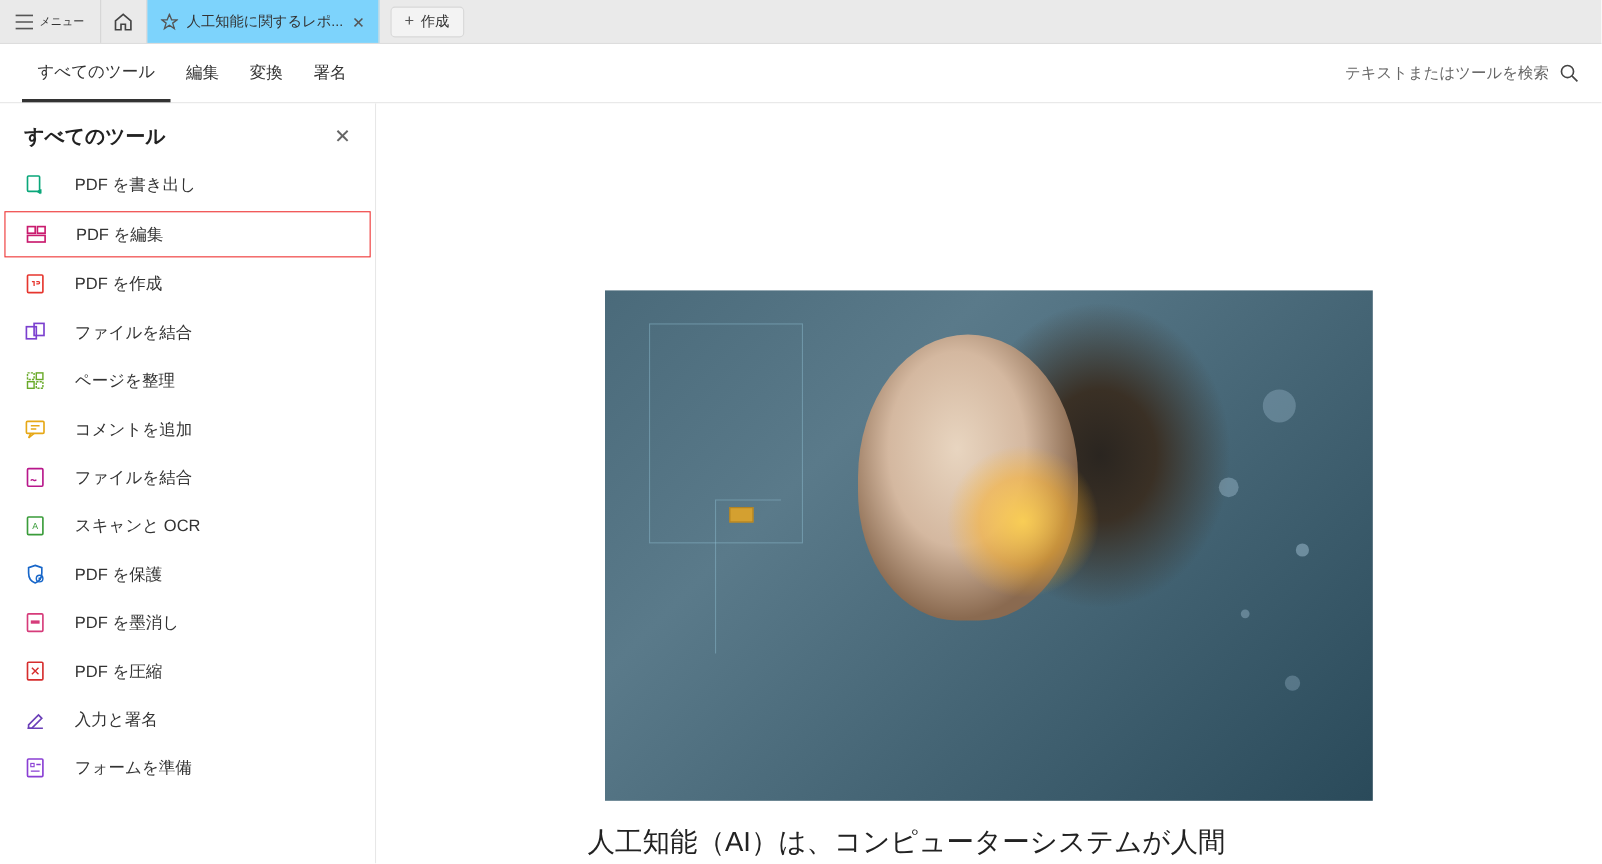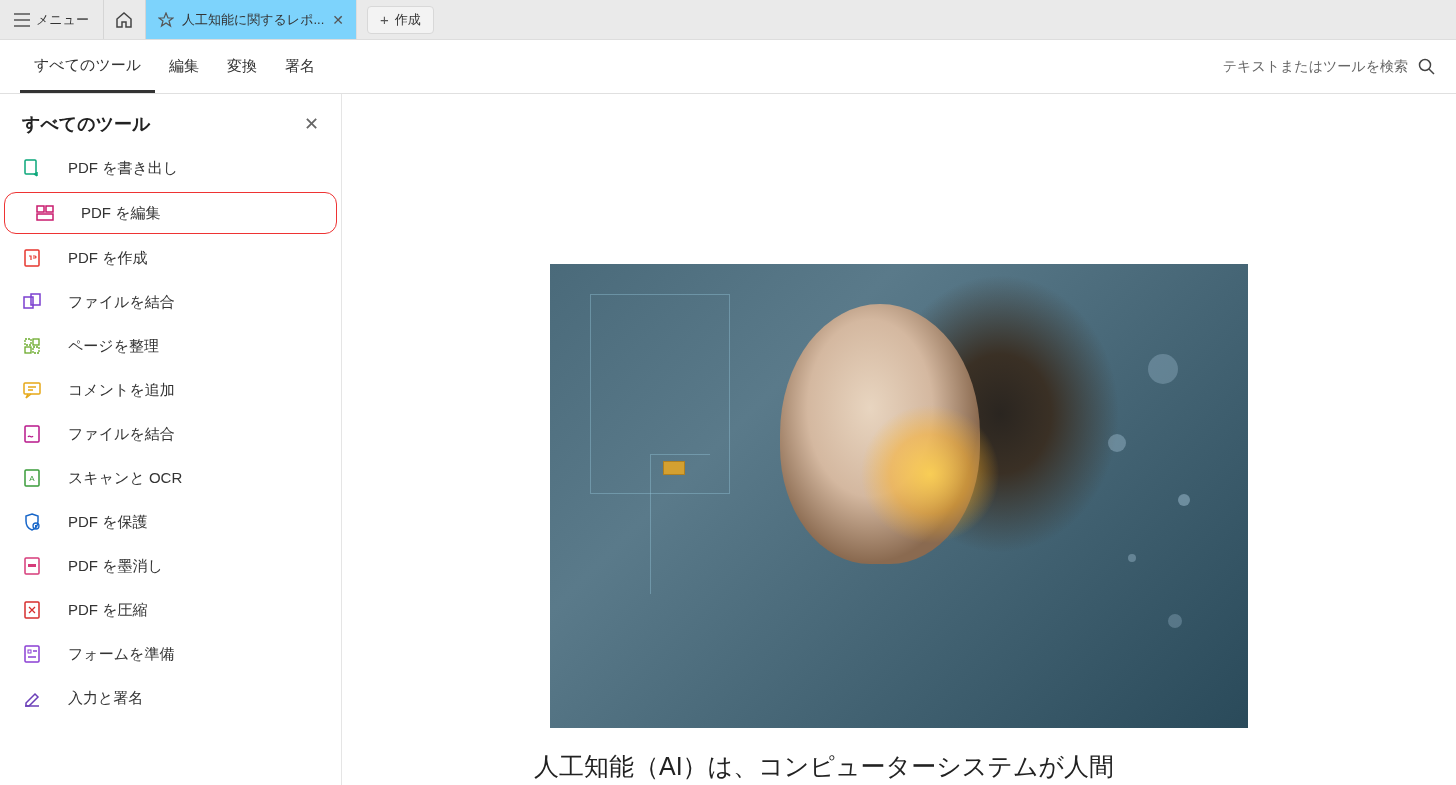--- a/index.html
+++ b/index.html
@@ -1,40 +1,40 @@
 <!DOCTYPE html>
 <html><head>
 <meta charset="utf-8">
 <style>
 * { margin: 0; padding: 0; box-sizing: border-box; font-family: "Hiragino Sans", "Yu Gothic", "Meiryo", sans-serif; }
 body { width: 1456px; height: 785px; background: #fff; overflow: hidden; }
 
 
 .topbar { display: flex; align-items: center; height: 40px; background: #eaeaea; border-bottom: 1px solid #ddd; }
-.menu-btn { display: flex; align-items: center; gap: 6px; padding: 0 14px; height: 100%; font-size: 13px; color: #333; cursor: pointer; border-right: 1px solid #d5d5d5; }
+.menu-btn { display: flex; align-items: center; gap: 6px; padding: 0 14px; height: 100%; font-size: 10px; color: #333; cursor: pointer; border-right: 1px solid #d5d5d5; }
 .home-btn { display: flex; align-items: center; justify-content: center; width: 42px; height: 100%; cursor: pointer; border-right: 1px solid #d5d5d5; }
 .tab { display: flex; align-items: center; gap: 8px; background: #7dd3fc; height: 100%; padding: 0 12px; font-size: 13px; color: #333; border-right: 1px solid #ddd; }
 .tab-close { cursor: pointer; font-size: 14px; color: #555; }
 .create-btn { display: flex; align-items: center; gap: 6px; margin-left: 10px; padding: 4px 12px; background: #f3f3f3; border: 1px solid #d8d8d8; border-radius: 4px; font-size: 13px; color: #333; cursor: pointer; }
 
 
 .navbar { display: flex; align-items: center; height: 54px; border-bottom: 1px solid #e0e0e0; padding: 0 20px; }
 .nav-item { padding: 0 14px; font-size: 15px; color: #333; cursor: pointer; height: 100%; display: flex; align-items: center; }
 .nav-item.active { border-bottom: 3px solid #333; font-weight: 500; }
 .nav-spacer { flex: 1; }
 .search-area { display: flex; align-items: flex-end; gap: 10px; font-size: 14px; color: #666; }
 
 
 .main { display: flex; height: calc(100% - 94px); }
 .sidebar { width: 342px; border-right: 1px solid #e5e5e5; background: #fff; overflow-y: auto; }
 .sidebar-header { display: flex; align-items: center; justify-content: space-between; padding: 18px 22px 10px; }
 .sidebar-title { font-size: 18px; font-weight: 600; color: #222; }
 .sidebar-close { font-size: 18px; color: #666; cursor: pointer; }
 .tool-item { display: flex; align-items: center; gap: 26px; padding: 12px 22px; font-size: 15px; color: #333; cursor: pointer; }
-.tool-item.highlighted { border: 1.5px solid #e33; border-radius: 12px; margin: 2px 4px; padding: 10px 30px; }
+.tool-item.highlighted { border: 1.5px solid #e33; border-radius: 0; margin: 2px 4px; padding: 10px 18px; }
 .tool-icon { width: 20px; height: 20px; display: flex; align-items: center; justify-content: center; }
 
 
 .float-toolbar { position: absolute; left: 360px; top: 110px; width: 44px; background: #fff; border: 1px solid #ddd; border-radius: 6px; box-shadow: 0 2px 6px rgba(0,0,0,0.1); display: flex; flex-direction: column; align-items: center; padding: 4px; gap: 2px; }
 .float-tool { width: 36px; height: 40px; display: flex; align-items: center; justify-content: center; cursor: pointer; border-radius: 4px; }
 .float-tool.active { background: #1473e6; color: #fff; }
 
 
 .doc-area { flex: 1; background: #fff; display: flex; flex-direction: column; align-items: center; padding-top: 170px; position: relative; }
 .doc-image { width: 698px; height: 465px; background: linear-gradient(135deg, #4a6a7a 0%, #5a7a8a 30%, #2a4a5a 100%); position: relative; overflow: hidden; }
@@ -210,36 +210,36 @@
             <rect x="3" y="2" width="14" height="16" rx="1" fill="none" stroke="#d62e2e" stroke-width="1.5"></rect>
             <path d="M7 7l3 3-3 3M13 7l-3 3 3 3" stroke="#d62e2e" stroke-width="1.3" fill="none"></path>
           </svg>
         </span>
       <span>PDF を圧縮</span>
     </div>
 
     <div class="tool-item">
       <span class="tool-icon">
           <svg width="20" height="20" viewBox="0 0 20 20">
+            <path d="M4 15l9-9 3 3-9 9H4z" fill="none" stroke="#6b3fb8" stroke-width="1.5"></path>
+            <path d="M3 18h14" stroke="#6b3fb8" stroke-width="1.5"></path>
+          </svg>
+        </span>
+      <span>入力と署名</span>
+    </div>
+
+    <div class="tool-item">
+      <span class="tool-icon">
+          <svg width="20" height="20" viewBox="0 0 20 20">
             <rect x="3" y="2" width="14" height="16" rx="1" fill="none" stroke="#8a3fd4" stroke-width="1.5"></rect>
             <rect x="6" y="6" width="3" height="3" fill="none" stroke="#8a3fd4"></rect>
             <path d="M11 7h4M6 13h8" stroke="#8a3fd4" stroke-width="1.3"></path>
           </svg>
         </span>
       <span>フォームを準備</span>
-    </div>
-
-    <div class="tool-item">
-      <span class="tool-icon">
-          <svg width="20" height="20" viewBox="0 0 20 20">
-            <path d="M4 15l9-9 3 3-9 9H4z" fill="none" stroke="#6b3fb8" stroke-width="1.5"></path>
-            <path d="M3 18h14" stroke="#6b3fb8" stroke-width="1.5"></path>
-          </svg>
-        </span>
-      <span>入力と署名</span>
     </div>
   </div>
 
   <div class="float-toolbar">
     <div class="float-tool active">
       <svg width="18" height="18" viewBox="0 0 18 18">
           <path d="M3 2l12 6-5 2-2 5z" fill="#fff"></path>
         </svg>
     </div>
     <div class="float-tool">

